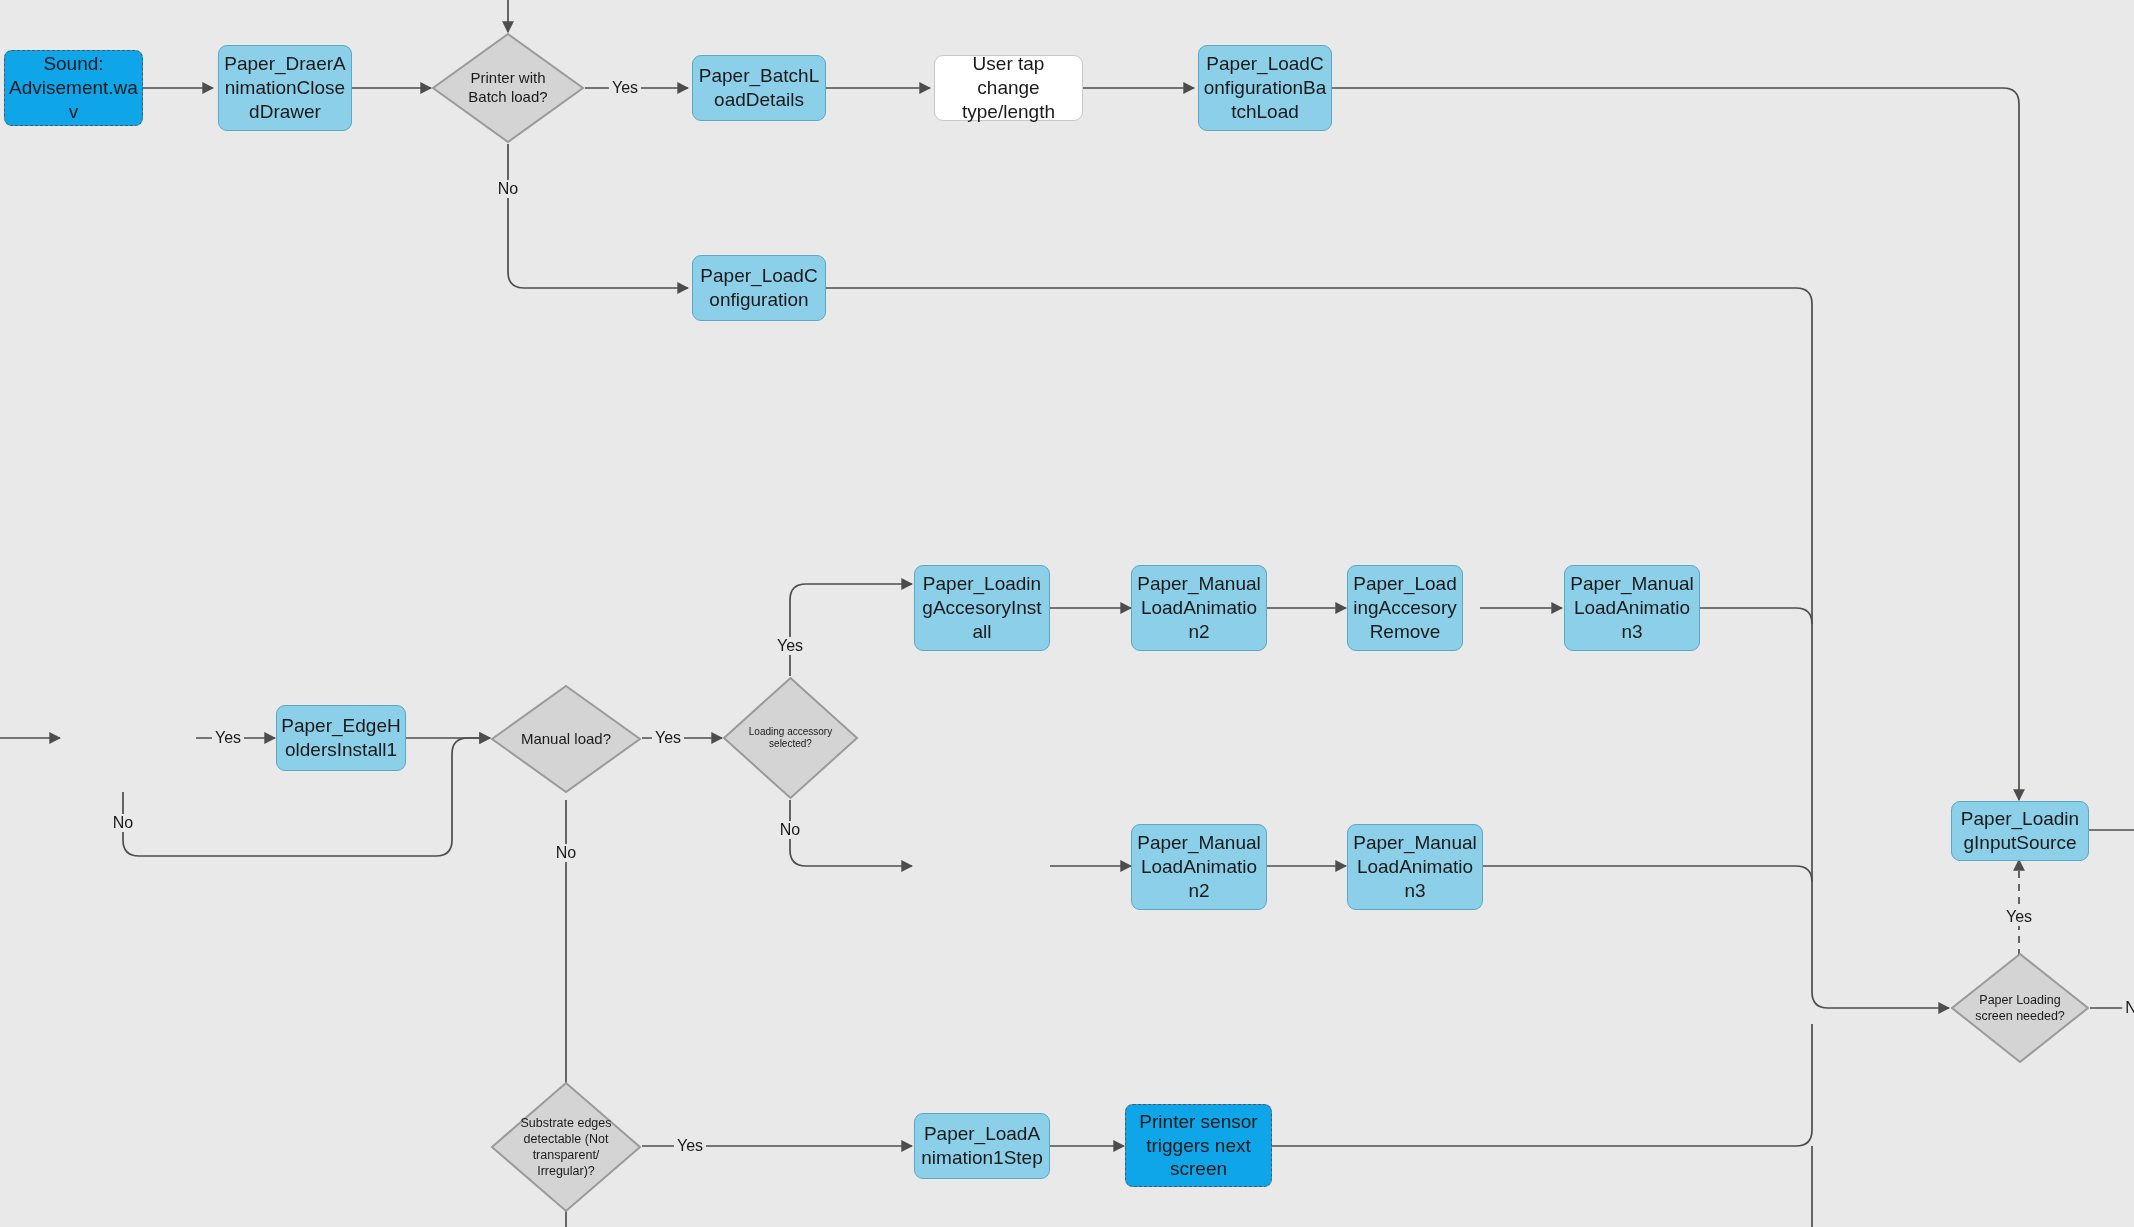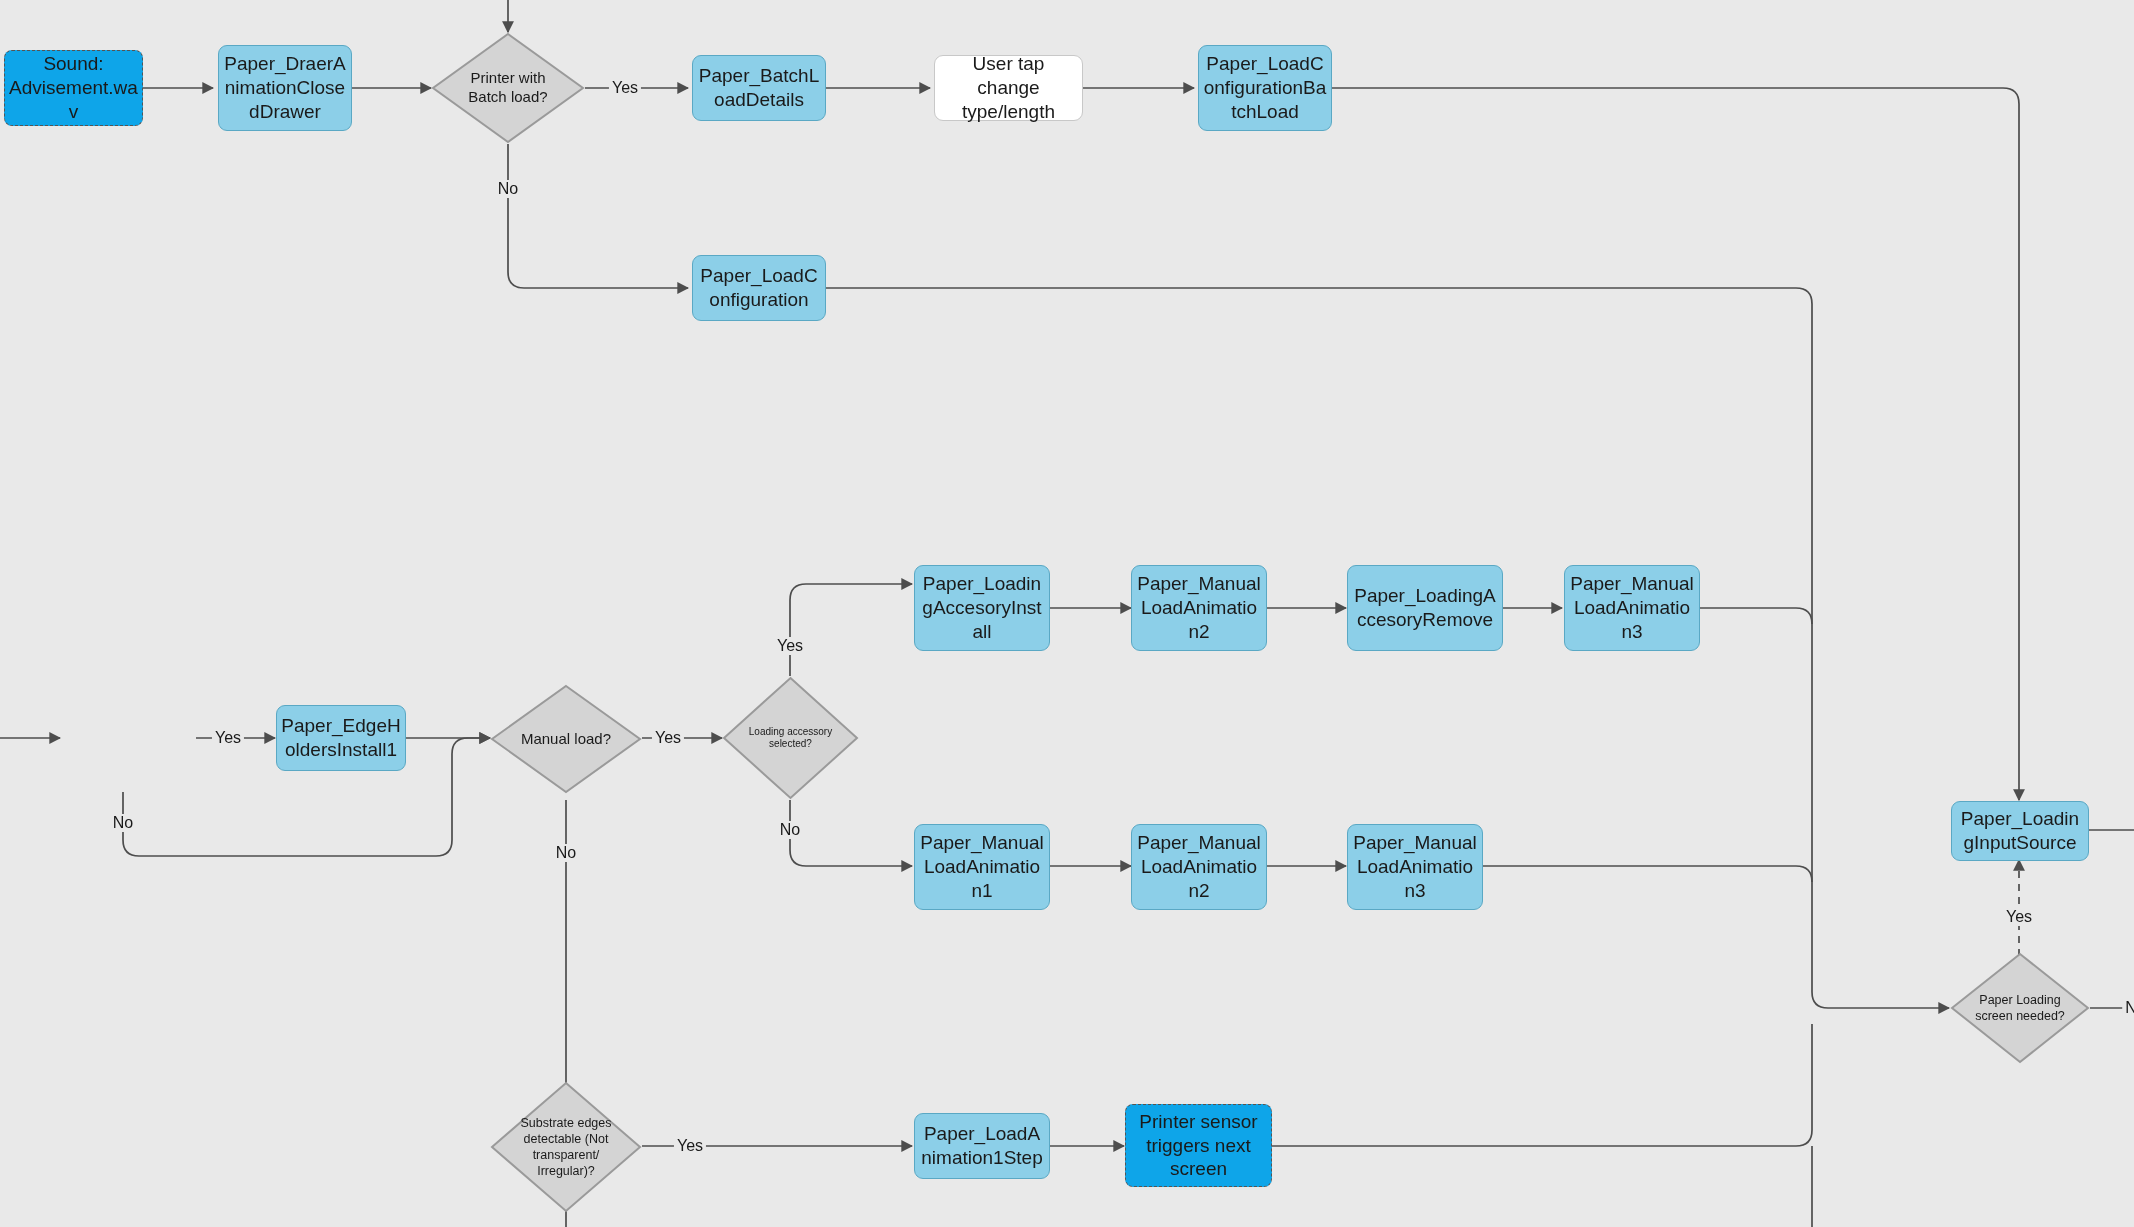--- a/index.html
+++ b/index.html
@@ -229,31 +229,28 @@
   </div>
 
   <div class="node proc" style="left:914px; top:565px; width:136px; height:86px;justify-content:center;">
     <span class="lbl">Paper_LoadingAccesoryInstall</span>
   </div>
 
   <div class="node proc" style="left:1131px; top:565px; width:136px; height:86px;">
     <span class="lbl">Paper_ManualLoadAnimation2</span>
   </div>
 
-  <div class="node proc" style="left:1347px; top:565px; width:156px; height:86px;">
+  <div class="node proc" style="left:1347px; top:565px; width:116px; height:86px;">
     <span class="lbl">Paper_LoadingAccesoryRemove</span>
   </div>
 
   <div class="node proc" style="left:1564px; top:565px; width:136px; height:86px;">
     <span class="lbl">Paper_ManualLoadAnimation3</span>
   </div>
 
-  <div class="node proc" style="left:914px; top:824px; width:136px; height:86px;">
-    <span class="lbl">Paper_ManualLoadAnimation1</span>
-  </div>
 
   <div class="node proc" style="left:1131px; top:824px; width:136px; height:86px;">
     <span class="lbl">Paper_ManualLoadAnimation2</span>
   </div>
 
   <div class="node proc" style="left:1347px; top:824px; width:136px; height:86px;">
     <span class="lbl">Paper_ManualLoadAnimation3</span>
   </div>
 
   <div class="dec-wrap small" style="left:490px; top:1081px; width:152px; height:132px;">

